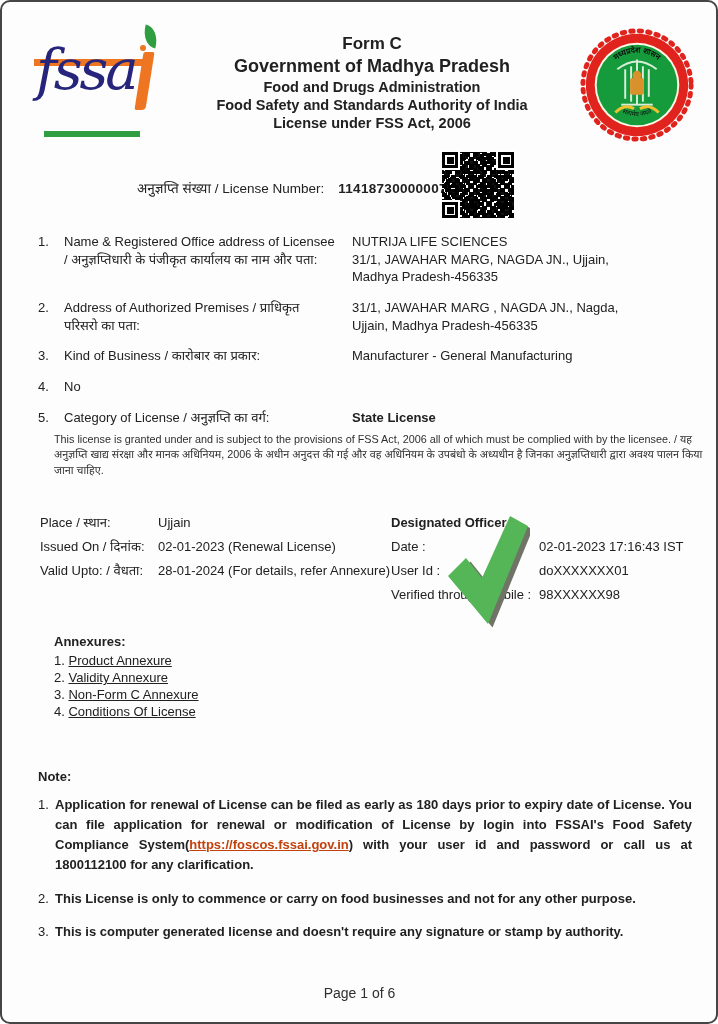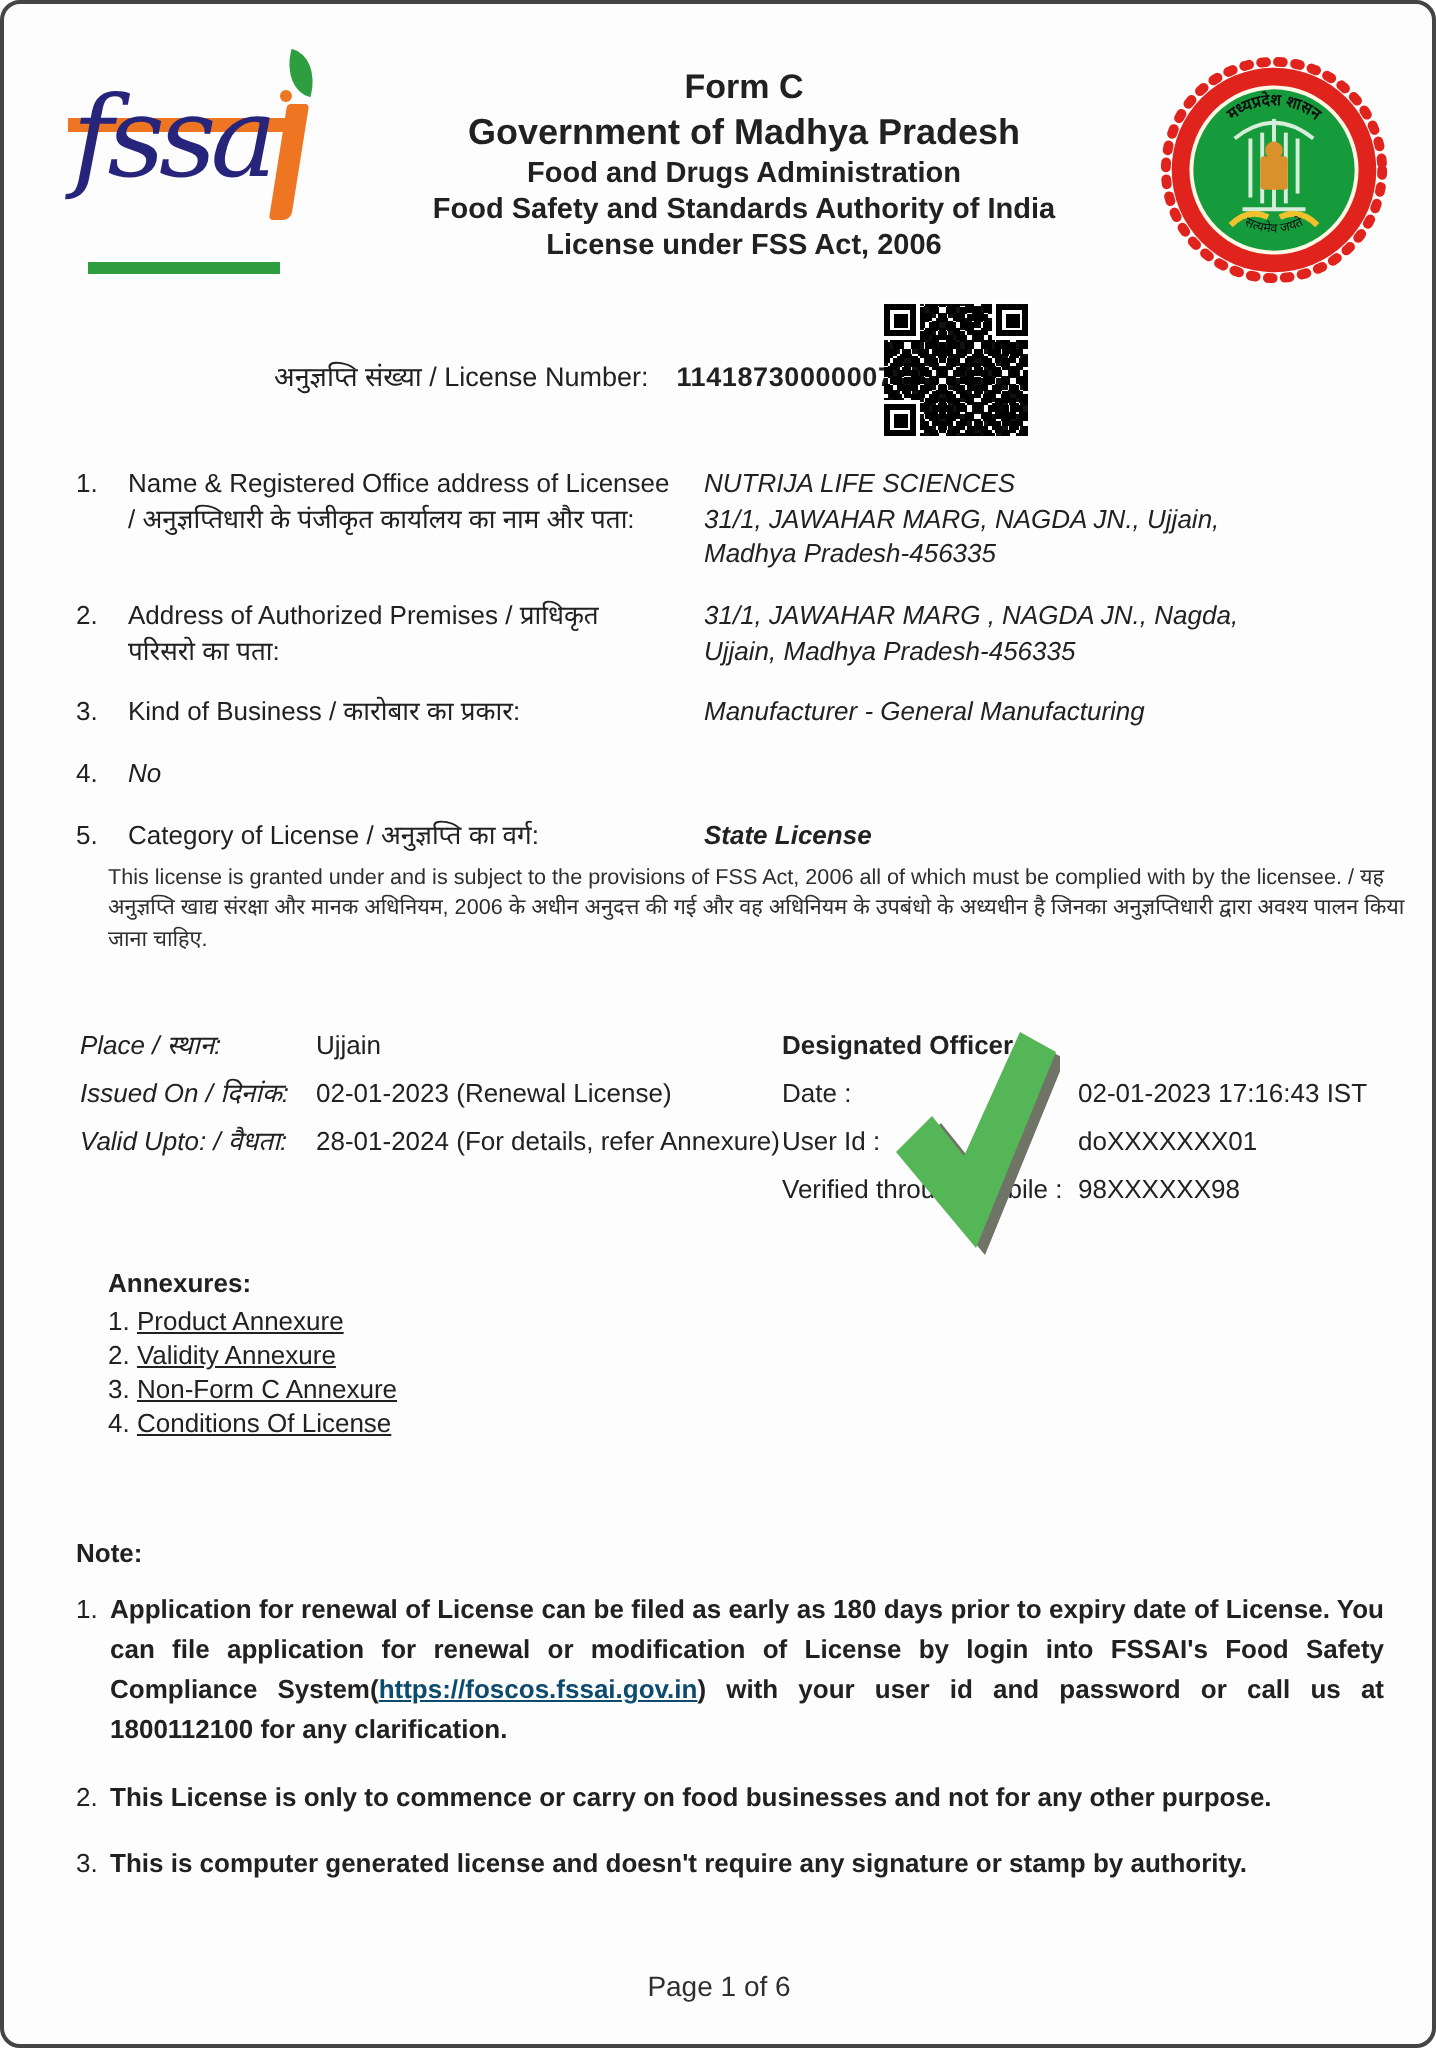--- a/index.html
+++ b/index.html
@@ -45,52 +45,52 @@
       repeating-conic-gradient(#111 0% 25%, #fff 0% 50%) 2px 1px/12px 12px;
   }
   .finder { position:absolute; width:16px; height:16px; background:#fff; border:3px solid #000; box-shadow:0 0 0 2px #fff; }
   .finder::after { content:""; position:absolute; inset:1.5px; background:#000; }
   .finder.tl { top:0; left:0; } .finder.tr { top:0; right:0; } .finder.bl { bottom:0; left:0; }
 
   
   .fields { position:absolute; top:231px; left:36px; width:654px; font-size:13px; line-height:1.36; }
   .frow { display:grid; grid-template-columns:26px 288px 1fr; margin-bottom:13px; }
   .flabel { padding-right:16px; }
-  .fval { white-space:pre-line;font-style:italic; }
+  .fval { white-space:pre-line; }
   .fval.bold { font-weight:bold; }
 
   
   .disclaimer { position:absolute; top:430px; left:52px; width:650px;
     font-size:10.8px; line-height:1.42; color:#2e2e2e; }
 
   
   .issue { position:absolute; top:512px; left:38px; right:16px; font-size:13px; display:flex; }
   .issue-left { width:351px; flex:0 0 auto; }
   .irow { display:flex; line-height:18px; margin-bottom:6px; }
-  .ilabel { width:118px; flex:0 0 auto;font-style:italic; }
+  .ilabel { width:118px; flex:0 0 auto; }
   .issue-right { flex:1; }
   .iright-heading { font-weight:bold; line-height:18px; margin-bottom:6px; }
   .irlabel { width:148px; flex:0 0 auto; }
 
   .check { position:absolute; top:514px; left:446px; width:82px; height:112px; z-index:5; }
 
   
   .annex { position:absolute; top:631px; left:52px; font-size:13px; }
   .annex-heading { font-weight:bold; line-height:17px; margin-bottom:2px; }
   .annex-item { line-height:17px; }
   .annex-link { text-decoration:underline; color:#212121; cursor:pointer; }
 
   
   .notes { position:absolute; top:739px; left:36px; width:654px; font-size:13px;margin-top:28px; }
   .notes-heading { font-weight:bold; margin-bottom:11px; }
   .note { display:flex; margin-bottom:13px; line-height:1.55; }
   .note-num { width:17px; flex:0 0 auto; }
   .note-text { font-weight:bold; }
   .note-text.justify { text-align:justify; }
-  .note-link { text-decoration:underline; color:#0c4a6e; font-weight:bold; cursor:pointer; }
+  .note-link { text-decoration:underline; color:#c2410c; font-weight:bold; cursor:pointer; }
 
   .footer { position:absolute; top:983px; left:1px; right:0; text-align:center; font-size:14px; color:#2f2f2f; }
 </style>
 </head>
 <body>
 
 <div class="page">
 
   <div class="header">
     <div class="logo-box">

